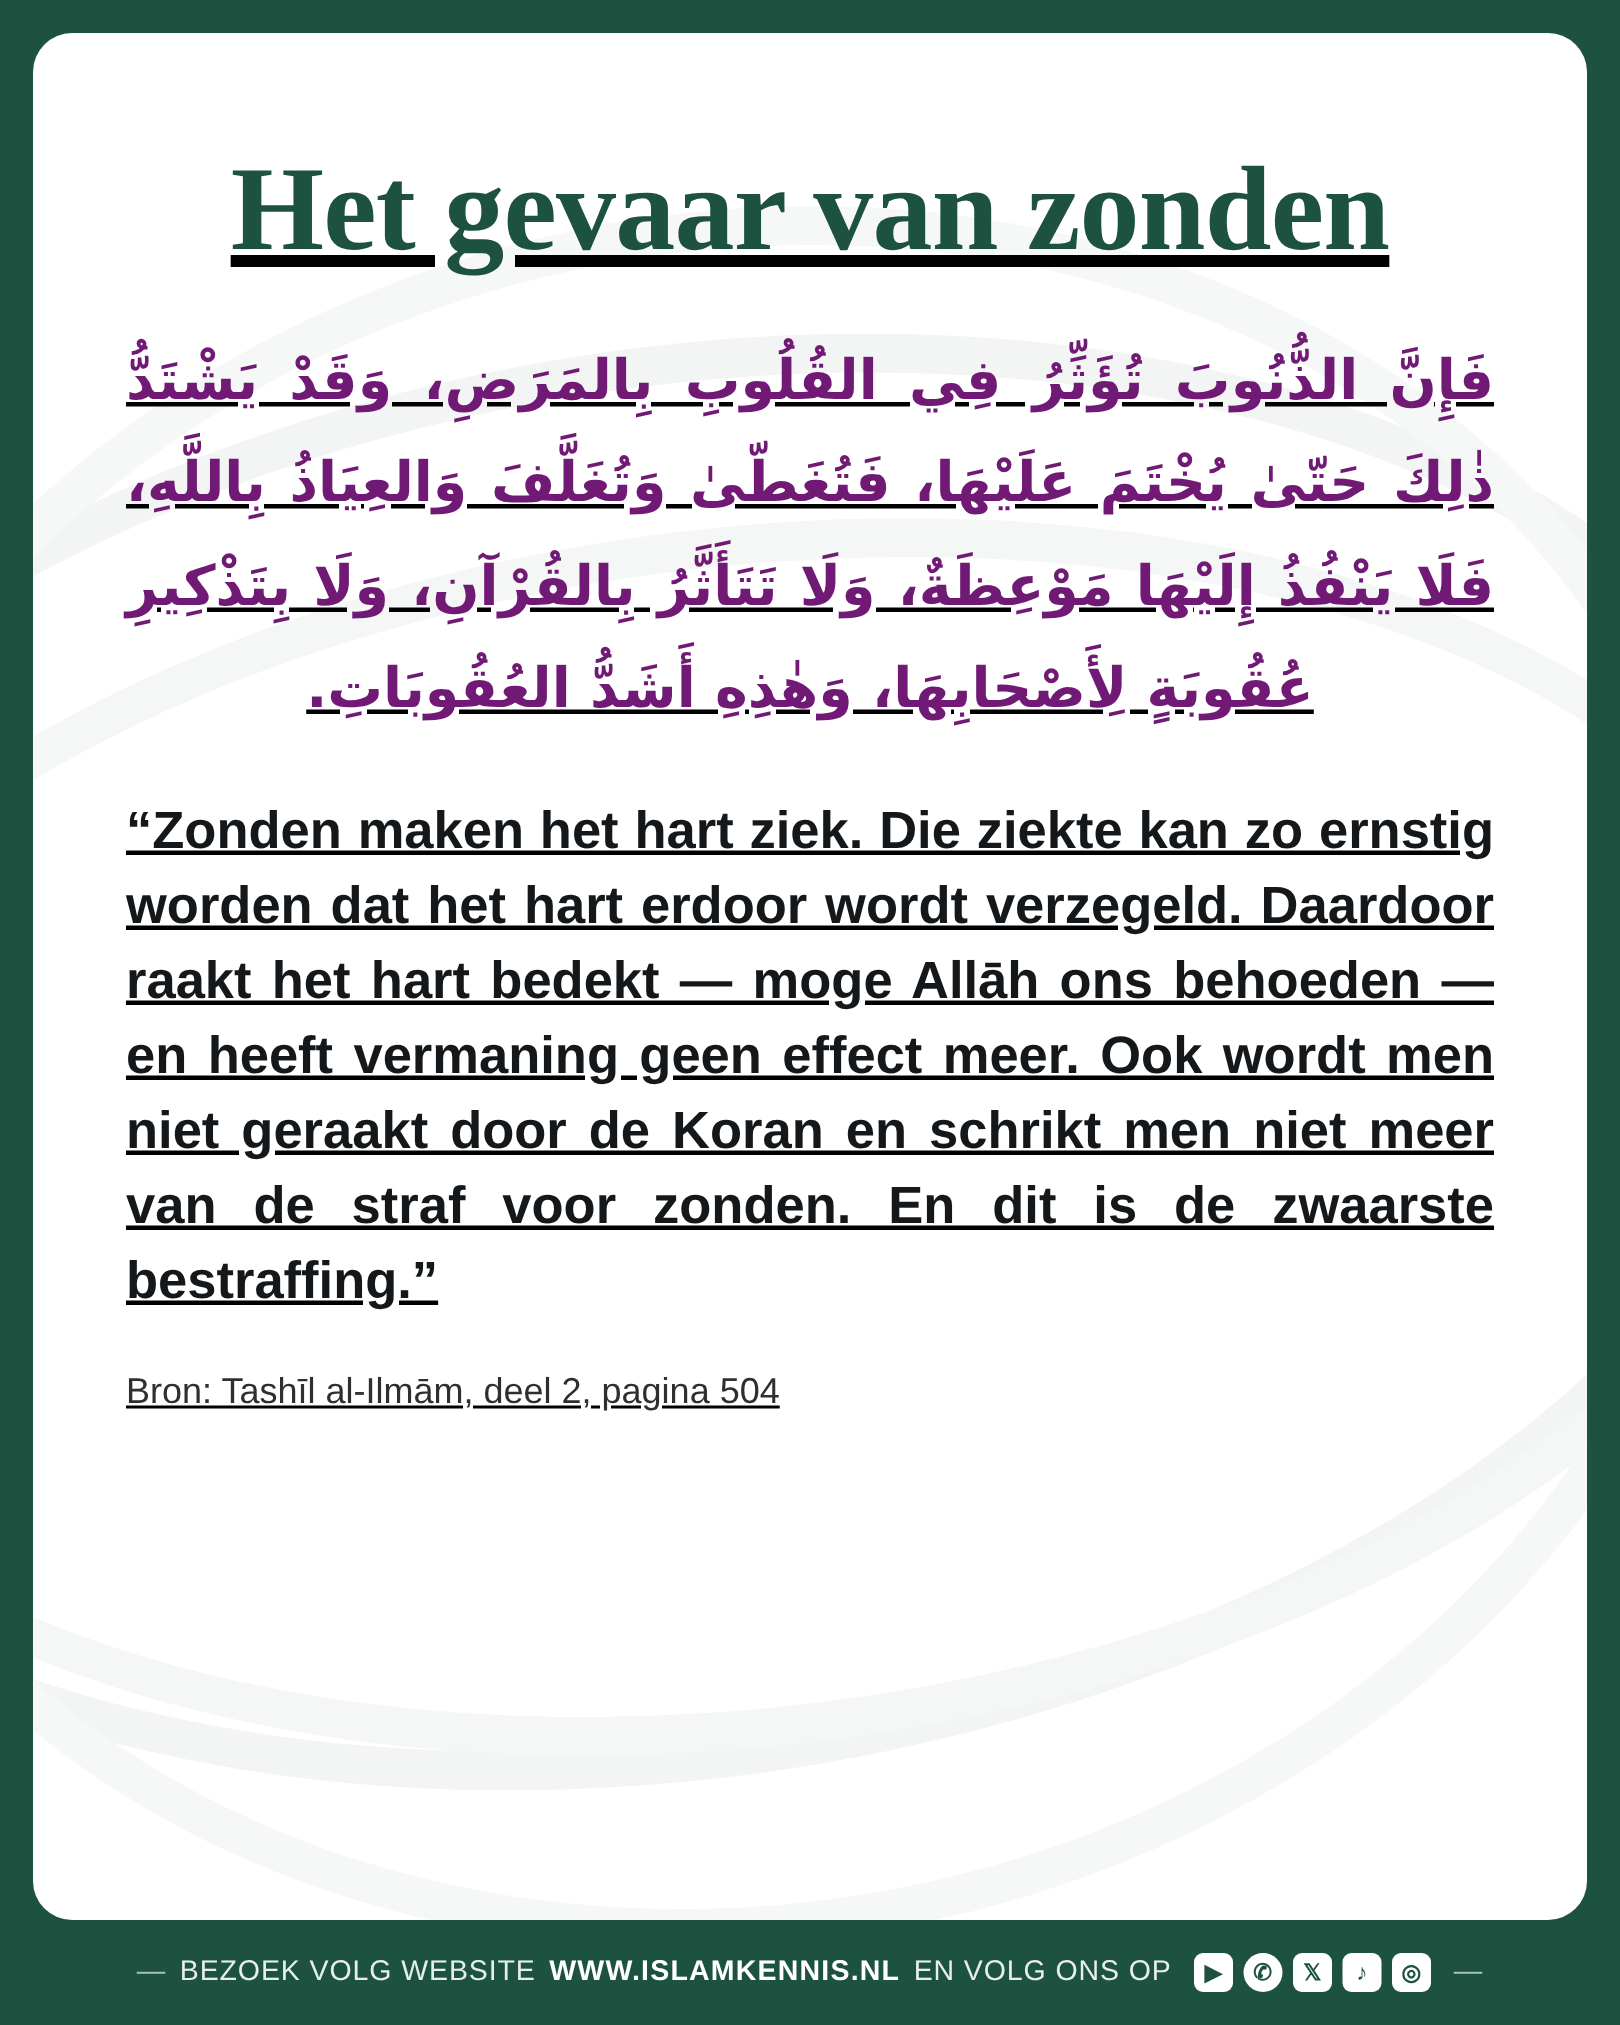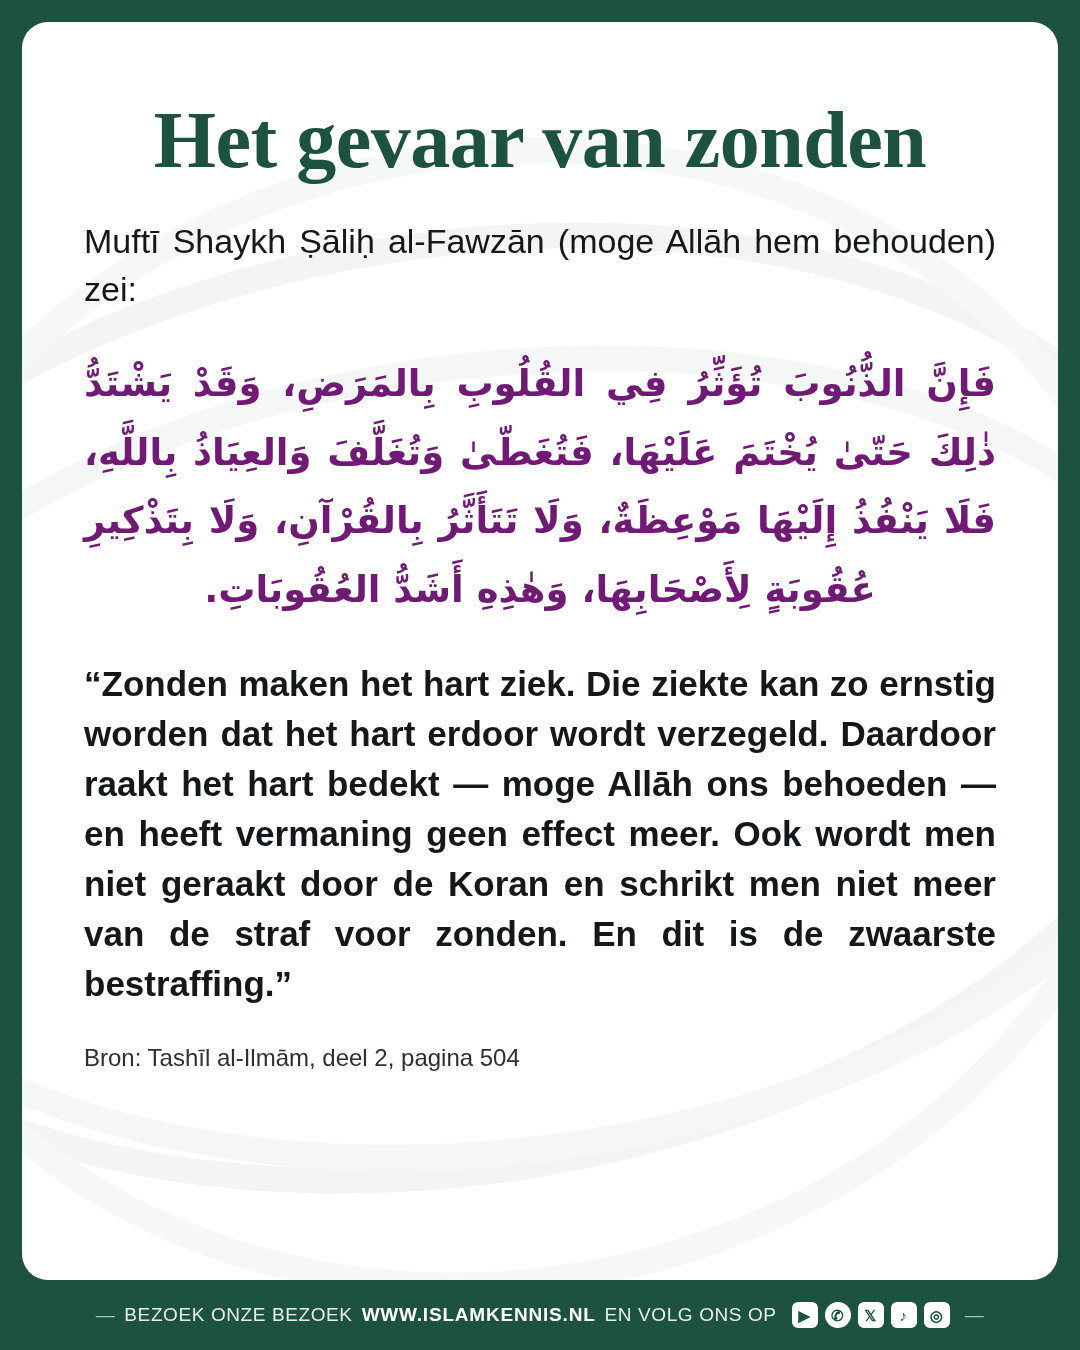--- a/index.html
+++ b/index.html
@@ -13,20 +13,21 @@
     font-family: "Liberation Sans", sans-serif;
     overflow: hidden;
   }
   .poster {
     position: relative;
     width: 1080px;
     height: 1350px;
     background: #1d5240;
     box-sizing: border-box;
     padding: 22px 22px 0 22px;
+    text-decoration: underline;
   }
   .card {
     position: relative;
     width: 1036px;
     height: 1258px;
     background: #ffffff;
     border-radius: 26px;
     overflow: hidden;
     box-sizing: border-box;
   }
@@ -156,31 +157,30 @@
 
 <div class="poster">
   <div class="card">
 
     <div class="swoosh s1"></div>
     <div class="swoosh s2"></div>
     <div class="swoosh s3"></div>
 
     <div class="content">
       <h1 class="title">Het gevaar van zonden</h1>
-      <p class="intro">Muftī Shaykh Ṣāliḥ al-Fawzān (moge Allāh hem behouden) zei:</p>
       <p class="arabic">فَإِنَّ الذُّنُوبَ تُؤَثِّرُ فِي القُلُوبِ بِالمَرَضِ، وَقَدْ يَشْتَدُّ ذٰلِكَ حَتّىٰ يُخْتَمَ عَلَيْهَا، فَتُغَطّىٰ وَتُغَلَّفَ وَالعِيَاذُ بِاللَّهِ، فَلَا يَنْفُذُ إِلَيْهَا مَوْعِظَةٌ، وَلَا تَتَأَثَّرُ بِالقُرْآنِ، وَلَا بِتَذْكِيرِ عُقُوبَةٍ لِأَصْحَابِهَا، وَهٰذِهِ أَشَدُّ العُقُوبَاتِ.</p>
       <p class="translation">“Zonden maken het hart ziek. Die ziekte kan zo ernstig worden dat het hart erdoor wordt verzegeld. Daardoor raakt het hart bedekt — moge Allāh ons behoeden — en heeft vermaning geen effect meer. Ook wordt men niet geraakt door de Koran en schrikt men niet meer van de straf voor zonden. En dit is de zwaarste bestraffing.”</p>
       <p class="source">Bron: Tashīl al-Ilmām, deel 2, pagina 504</p>
     </div>
 
   </div>
 
   <div class="footer">
     <span class="dash">—</span>
-    <span>BEZOEK ONZE BEZOEK</span>
+    <span>BEZOEK VOLG WEBSITE</span>
     <span class="site">WWW.ISLAMKENNIS.NL</span>
     <span>EN VOLG ONS OP</span>
     <span class="socials">
       <span class="sicon">▶</span>
       <span class="sicon round">✆</span>
       <span class="sicon">𝕏</span>
       <span class="sicon">♪</span>
       <span class="sicon">◎</span>
     </span>
     <span class="dash">—</span>

